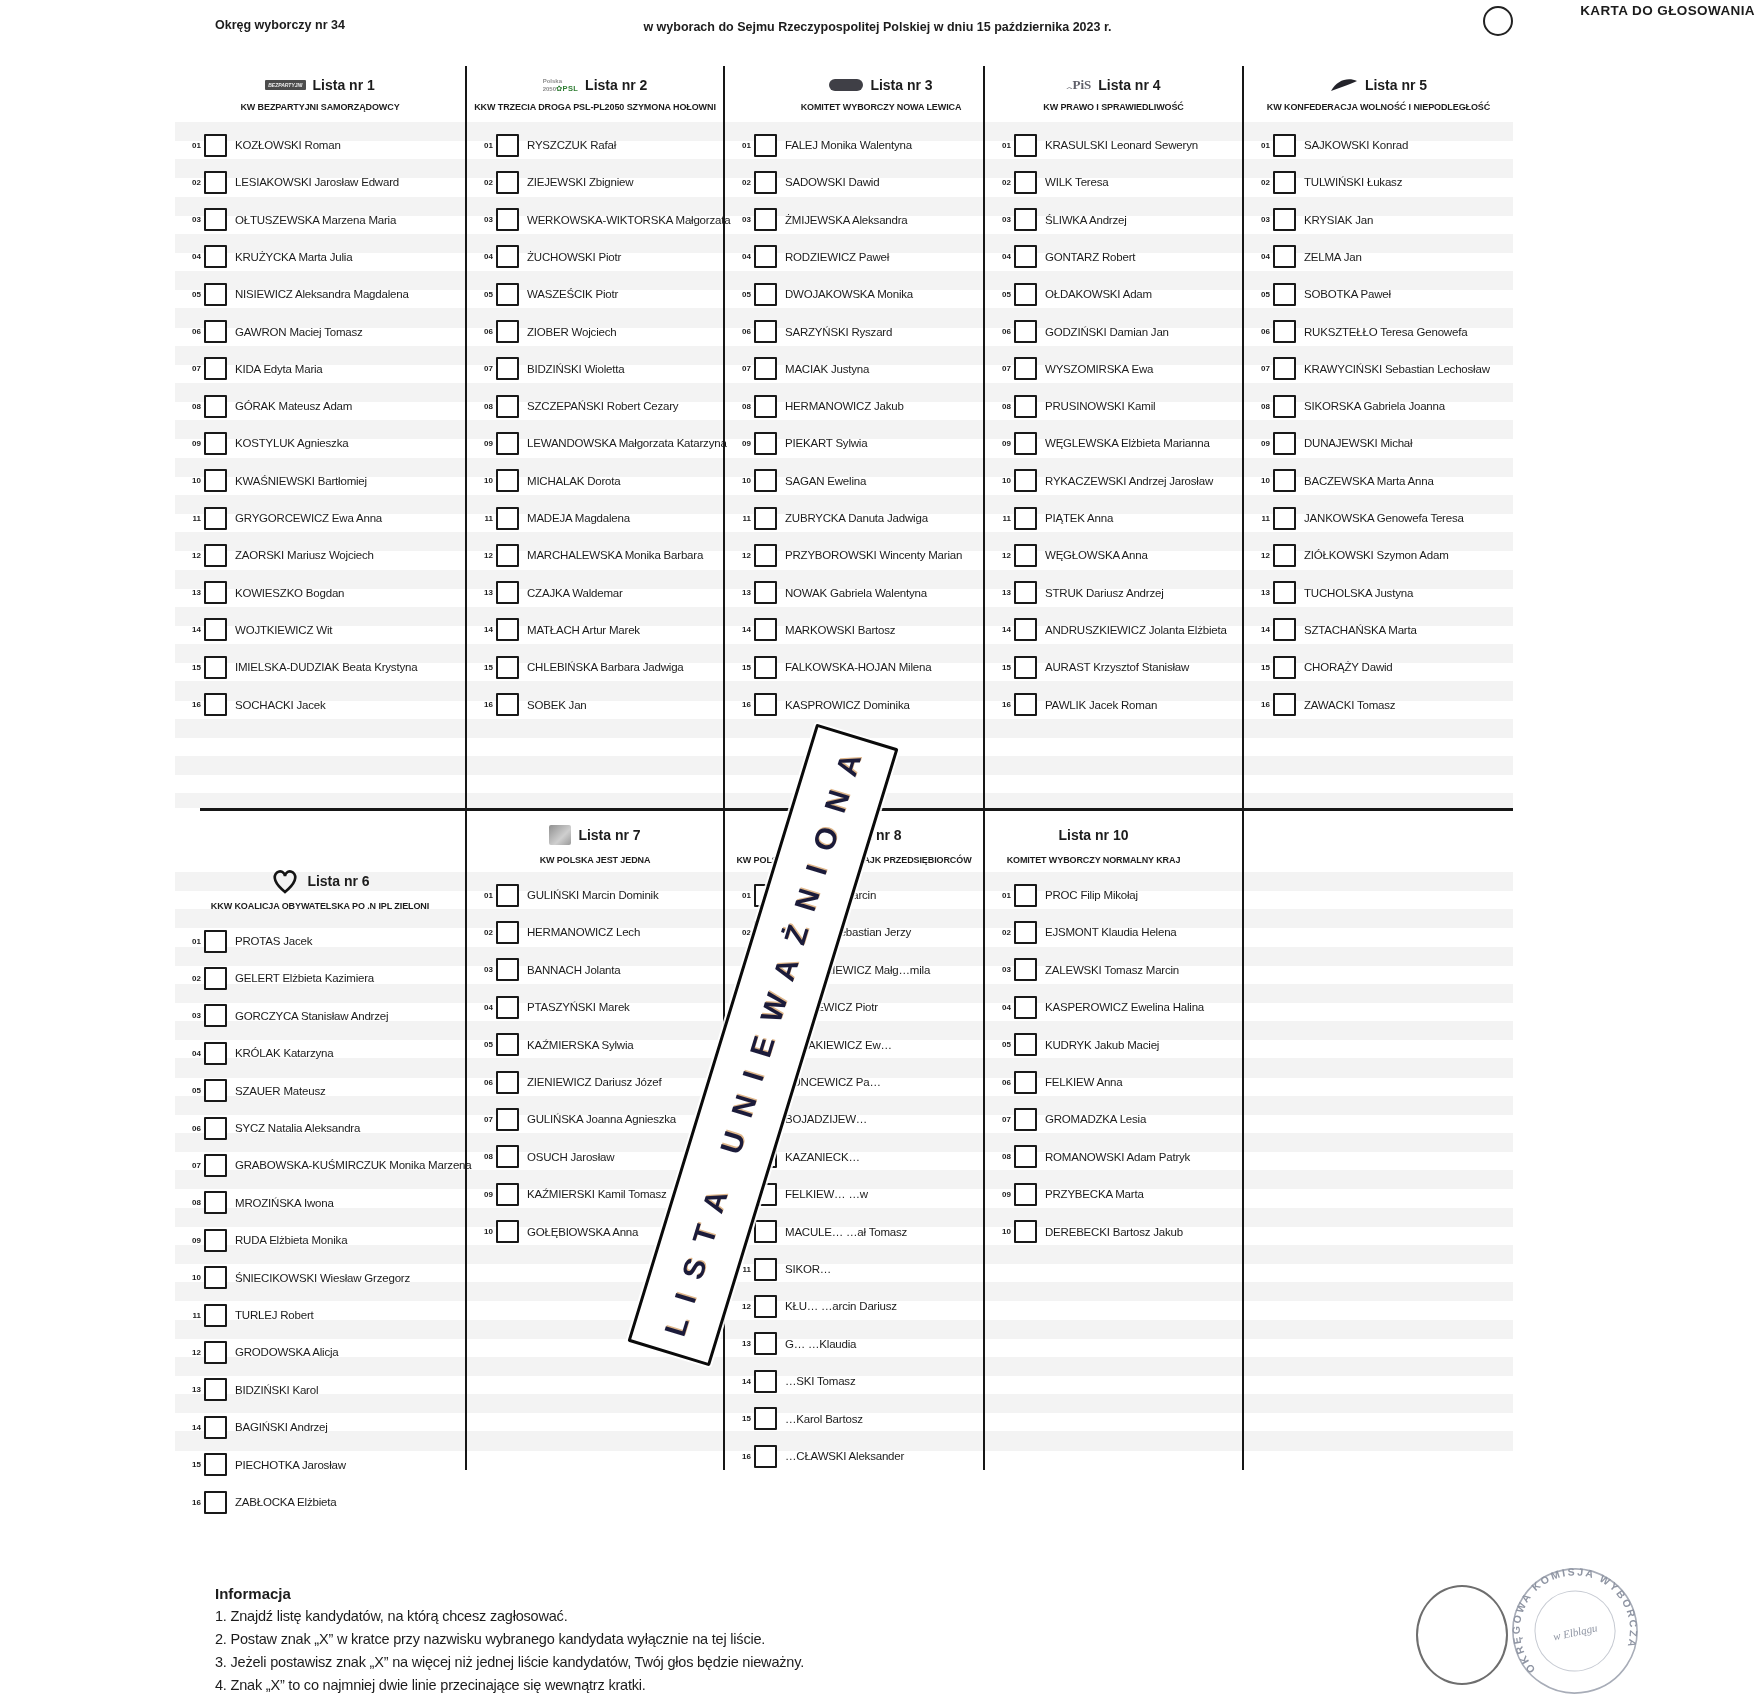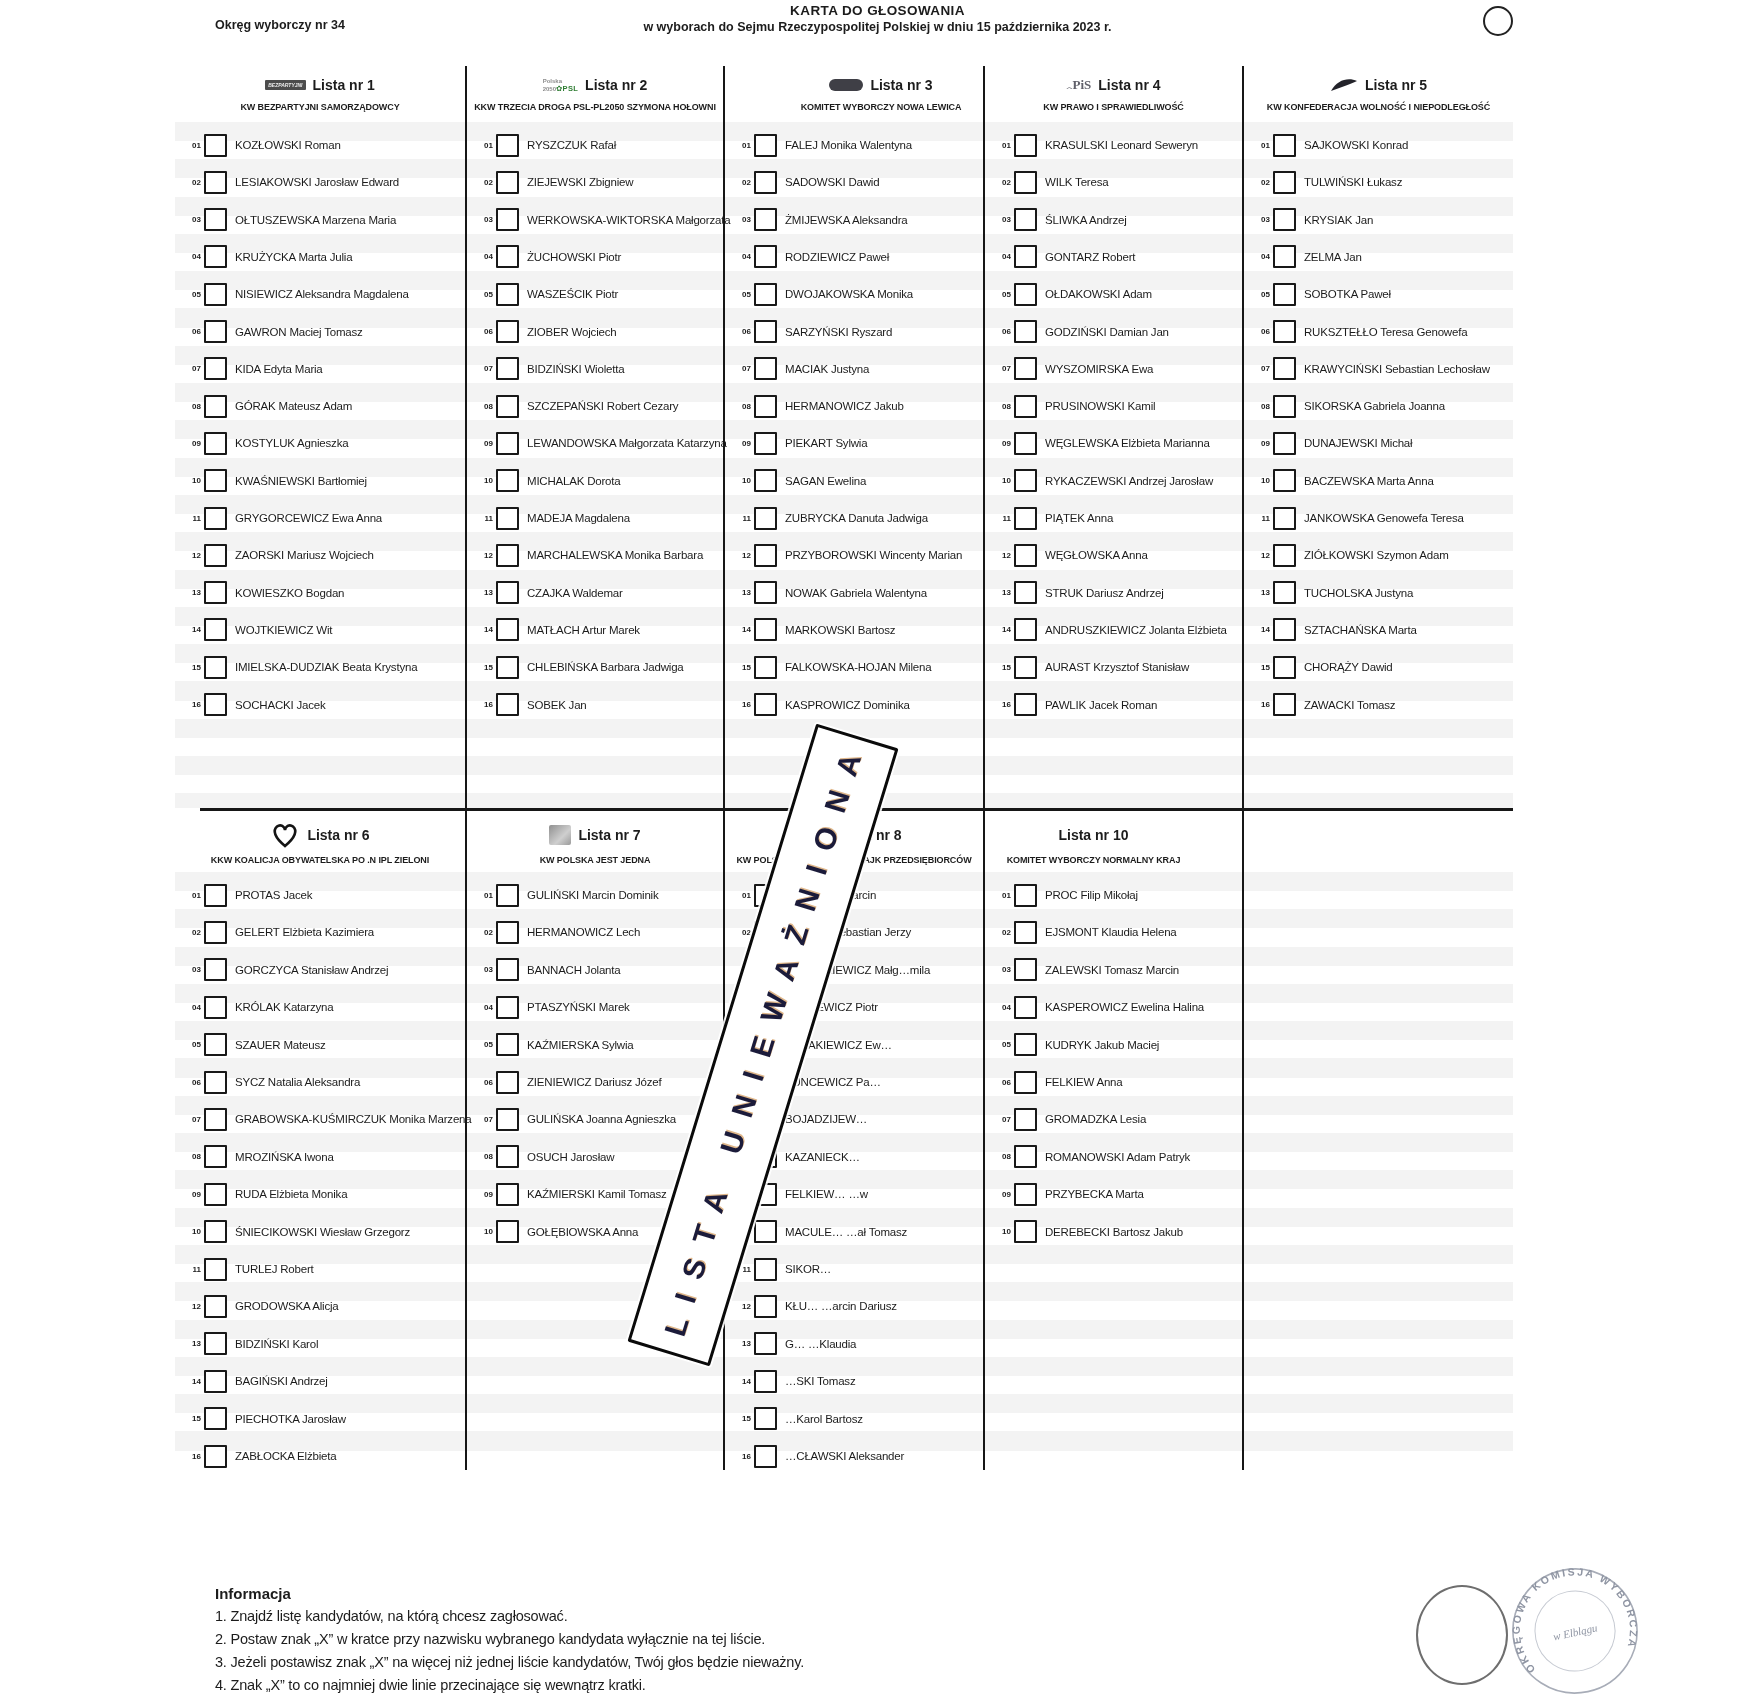--- a/index.html
+++ b/index.html
@@ -10,21 +10,21 @@
   
   .stripes{position:absolute;left:175px;width:1338px;z-index:1;
     background:repeating-linear-gradient(to bottom,#f3f3f3 0 19px,#ffffff 19px 37.3px);}
   #stripes1{top:122px;height:686px;}
   #stripes2{top:872px;height:596px;}
 
   .vline{position:absolute;width:2px;background:#161616;z-index:3;}
   .hline{position:absolute;height:3px;background:#161616;z-index:3;}
 
   .hdr-center{position:absolute;left:0;width:100%;text-align:center;z-index:4;}
-  #title-line{top:3px;font-size:13.5px;font-weight:bold;letter-spacing:.4px;}
+  #title-line{top:3px;font-size:13.5px;font-weight:bold;letter-spacing:.4px;text-align:right;}
   #subtitle-line{top:20px;font-size:12.5px;font-weight:bold;}
   #listing-line{top:40px;font-size:12.5px;font-weight:500;letter-spacing:.3px;}
   #district{position:absolute;left:215px;top:18px;font-size:12.5px;font-weight:bold;z-index:4;}
   #corner-circle{position:absolute;left:1483px;top:6px;width:26px;height:26px;
     border:2.5px solid #222;border-radius:50%;z-index:4;background:#fff;}
 
   .col{position:absolute;z-index:2;}
   .list-title{position:absolute;left:0;width:100%;display:flex;align-items:center;
     justify-content:center;gap:7px;height:26px;}
   .lt{font-size:14px;font-weight:bold;}
@@ -527,21 +527,21 @@
           <span class="num">15</span>
           <span class="cb"></span>
           <span class="cname">CHORĄŻY Dawid</span>
         </div>
         <div class="crow" style="top:627.5px">
           <span class="num">16</span>
           <span class="cb"></span>
           <span class="cname">ZAWACKI Tomasz</span>
         </div>
       </div>
-      <div class="col" style="left: 175px; top: 810px; width: 290px; height: 660px;">
+      <div class="col" style="left: 175px; top: 856px; width: 290px; height: 660px;">
         <div class="list-title" style="top:12px">
           <span class="logo">
             <svg width="30" height="27" viewBox="0 0 30 27">
         <path d="M15 24 C4.5 15.5 2.5 8.5 7 4.6 C10.8 1.4 14.6 5 15 8 C15.4 5 19.2 1.4 23 4.6 C27.5 8.5 25.5 15.5 15 24 Z" fill="none" stroke="#141414" stroke-width="2.6"></path>
             </svg>
           </span>
           <span class="lt">Lista nr 6</span>
         </div>
         <div class="committee" style="top:45px">KKW KOALICJA OBYWATELSKA PO .N IPL ZIELONI</div>
         <div class="crow" style="top:74px">

